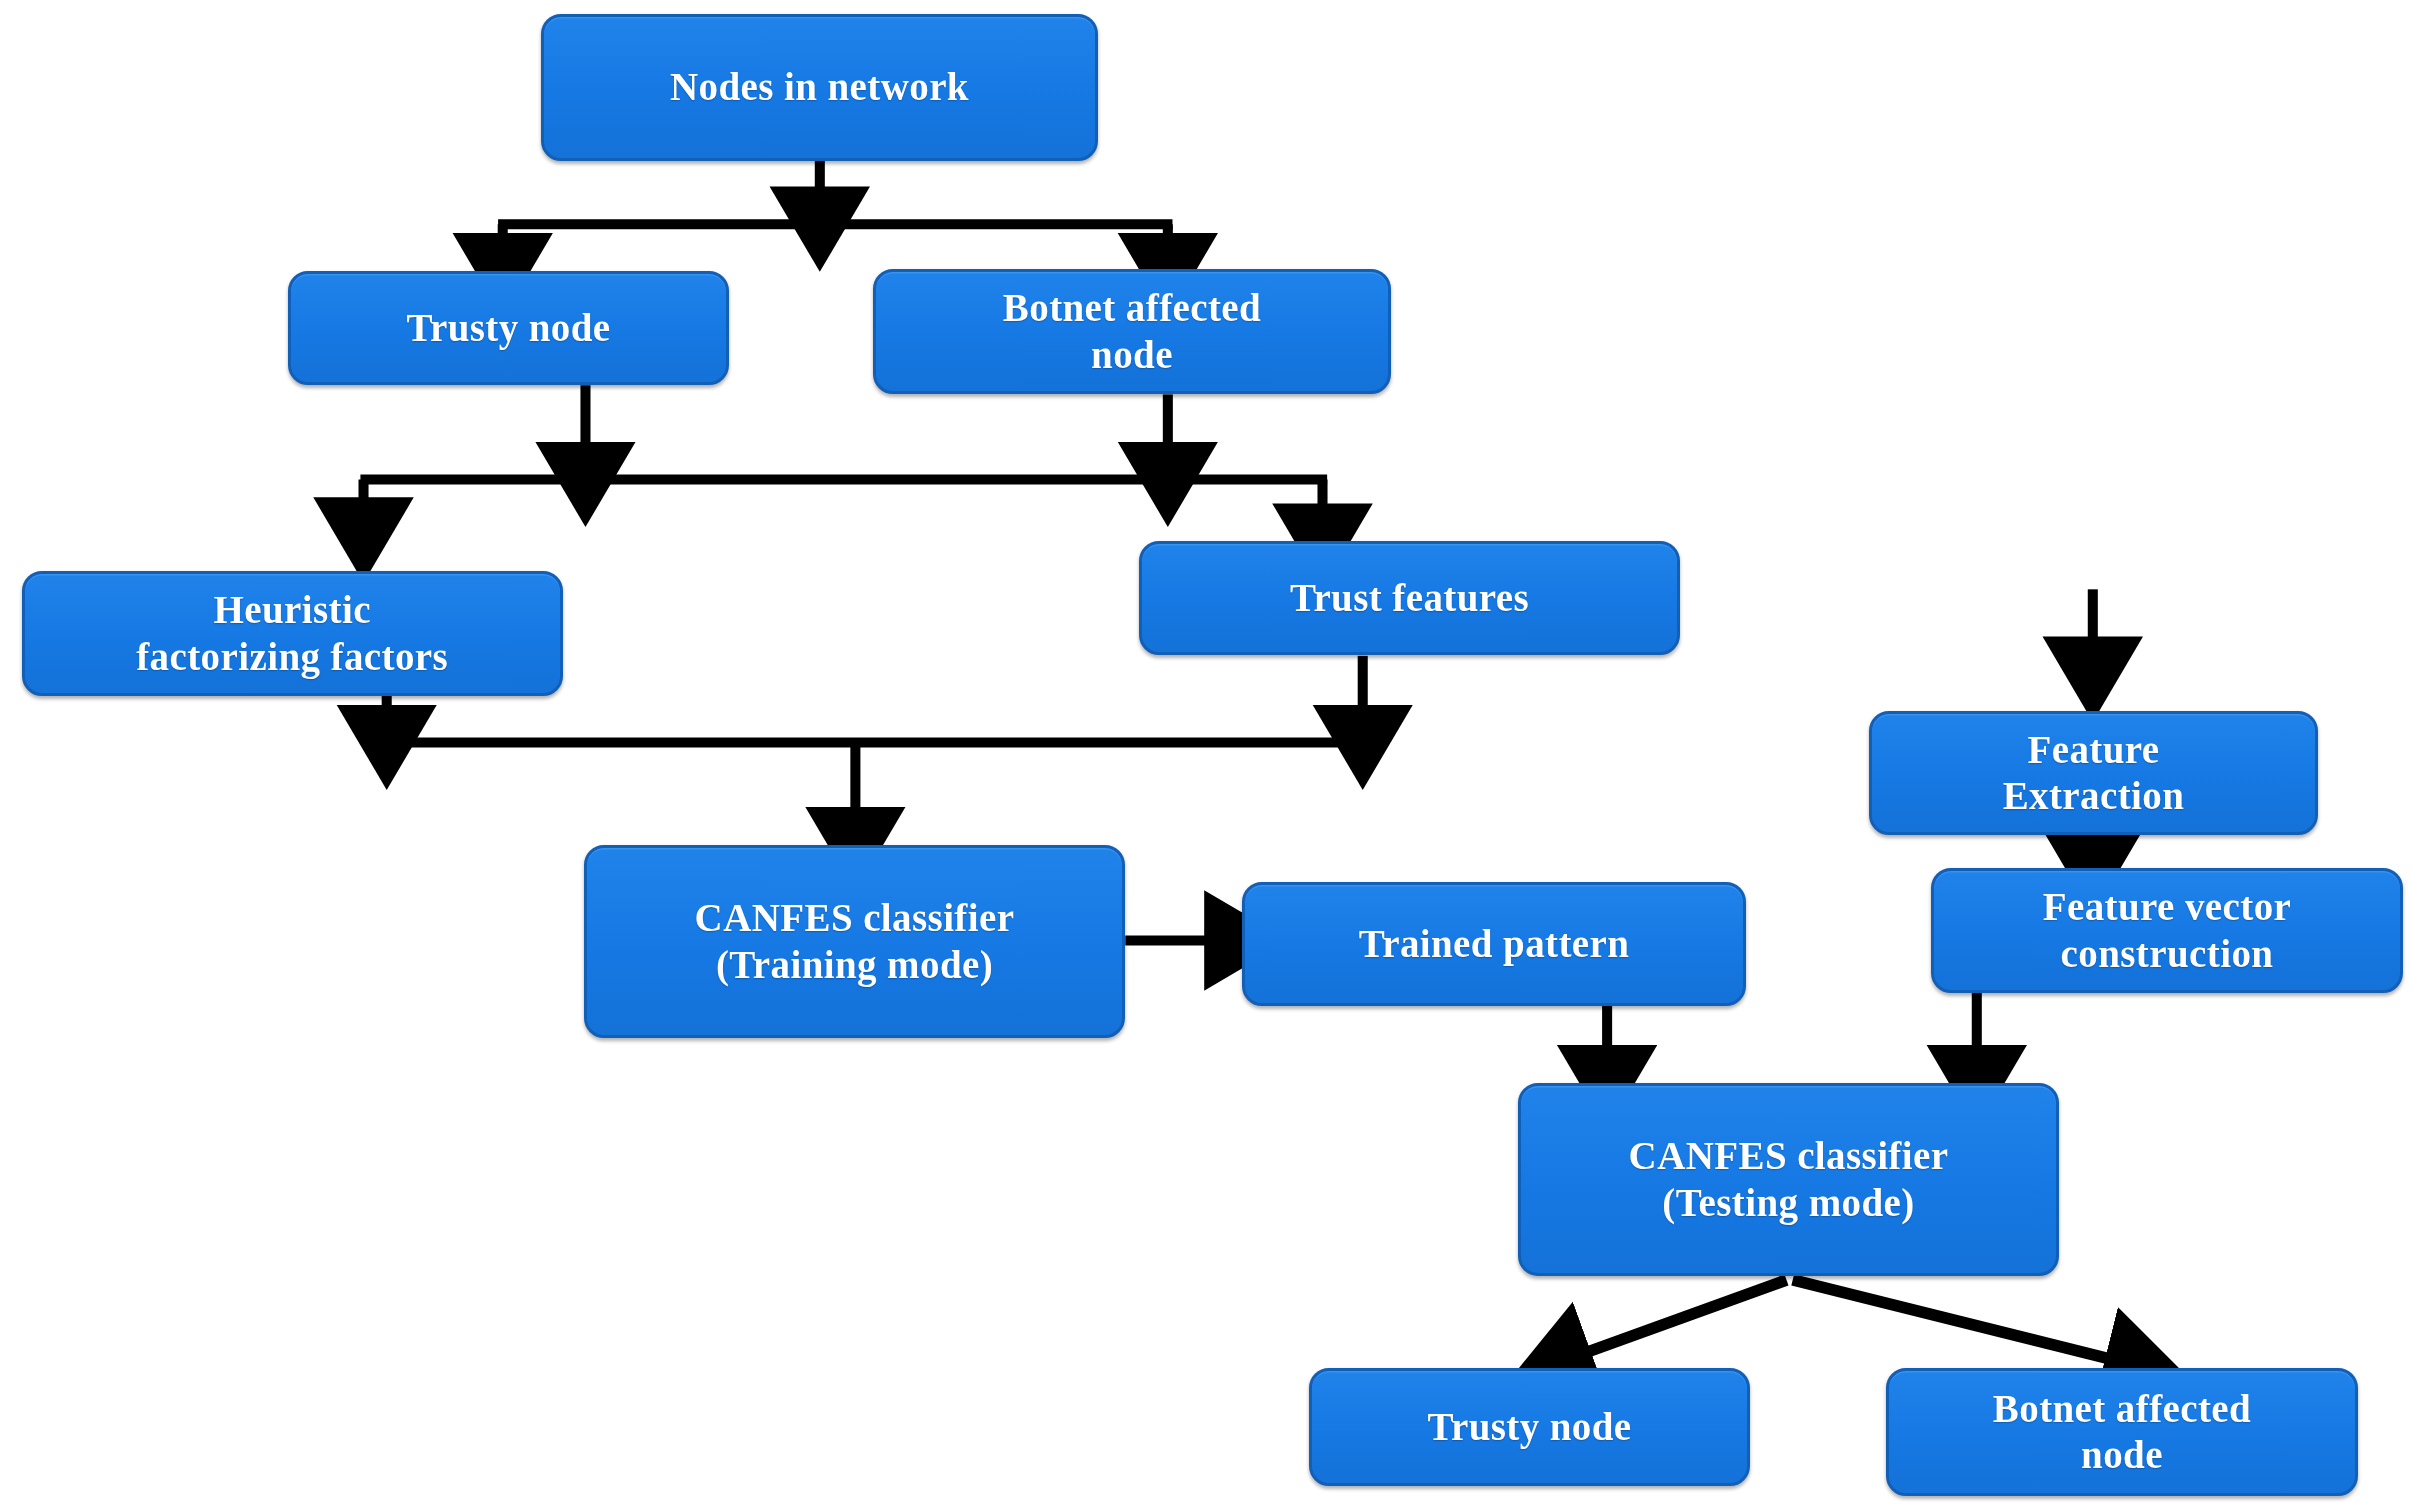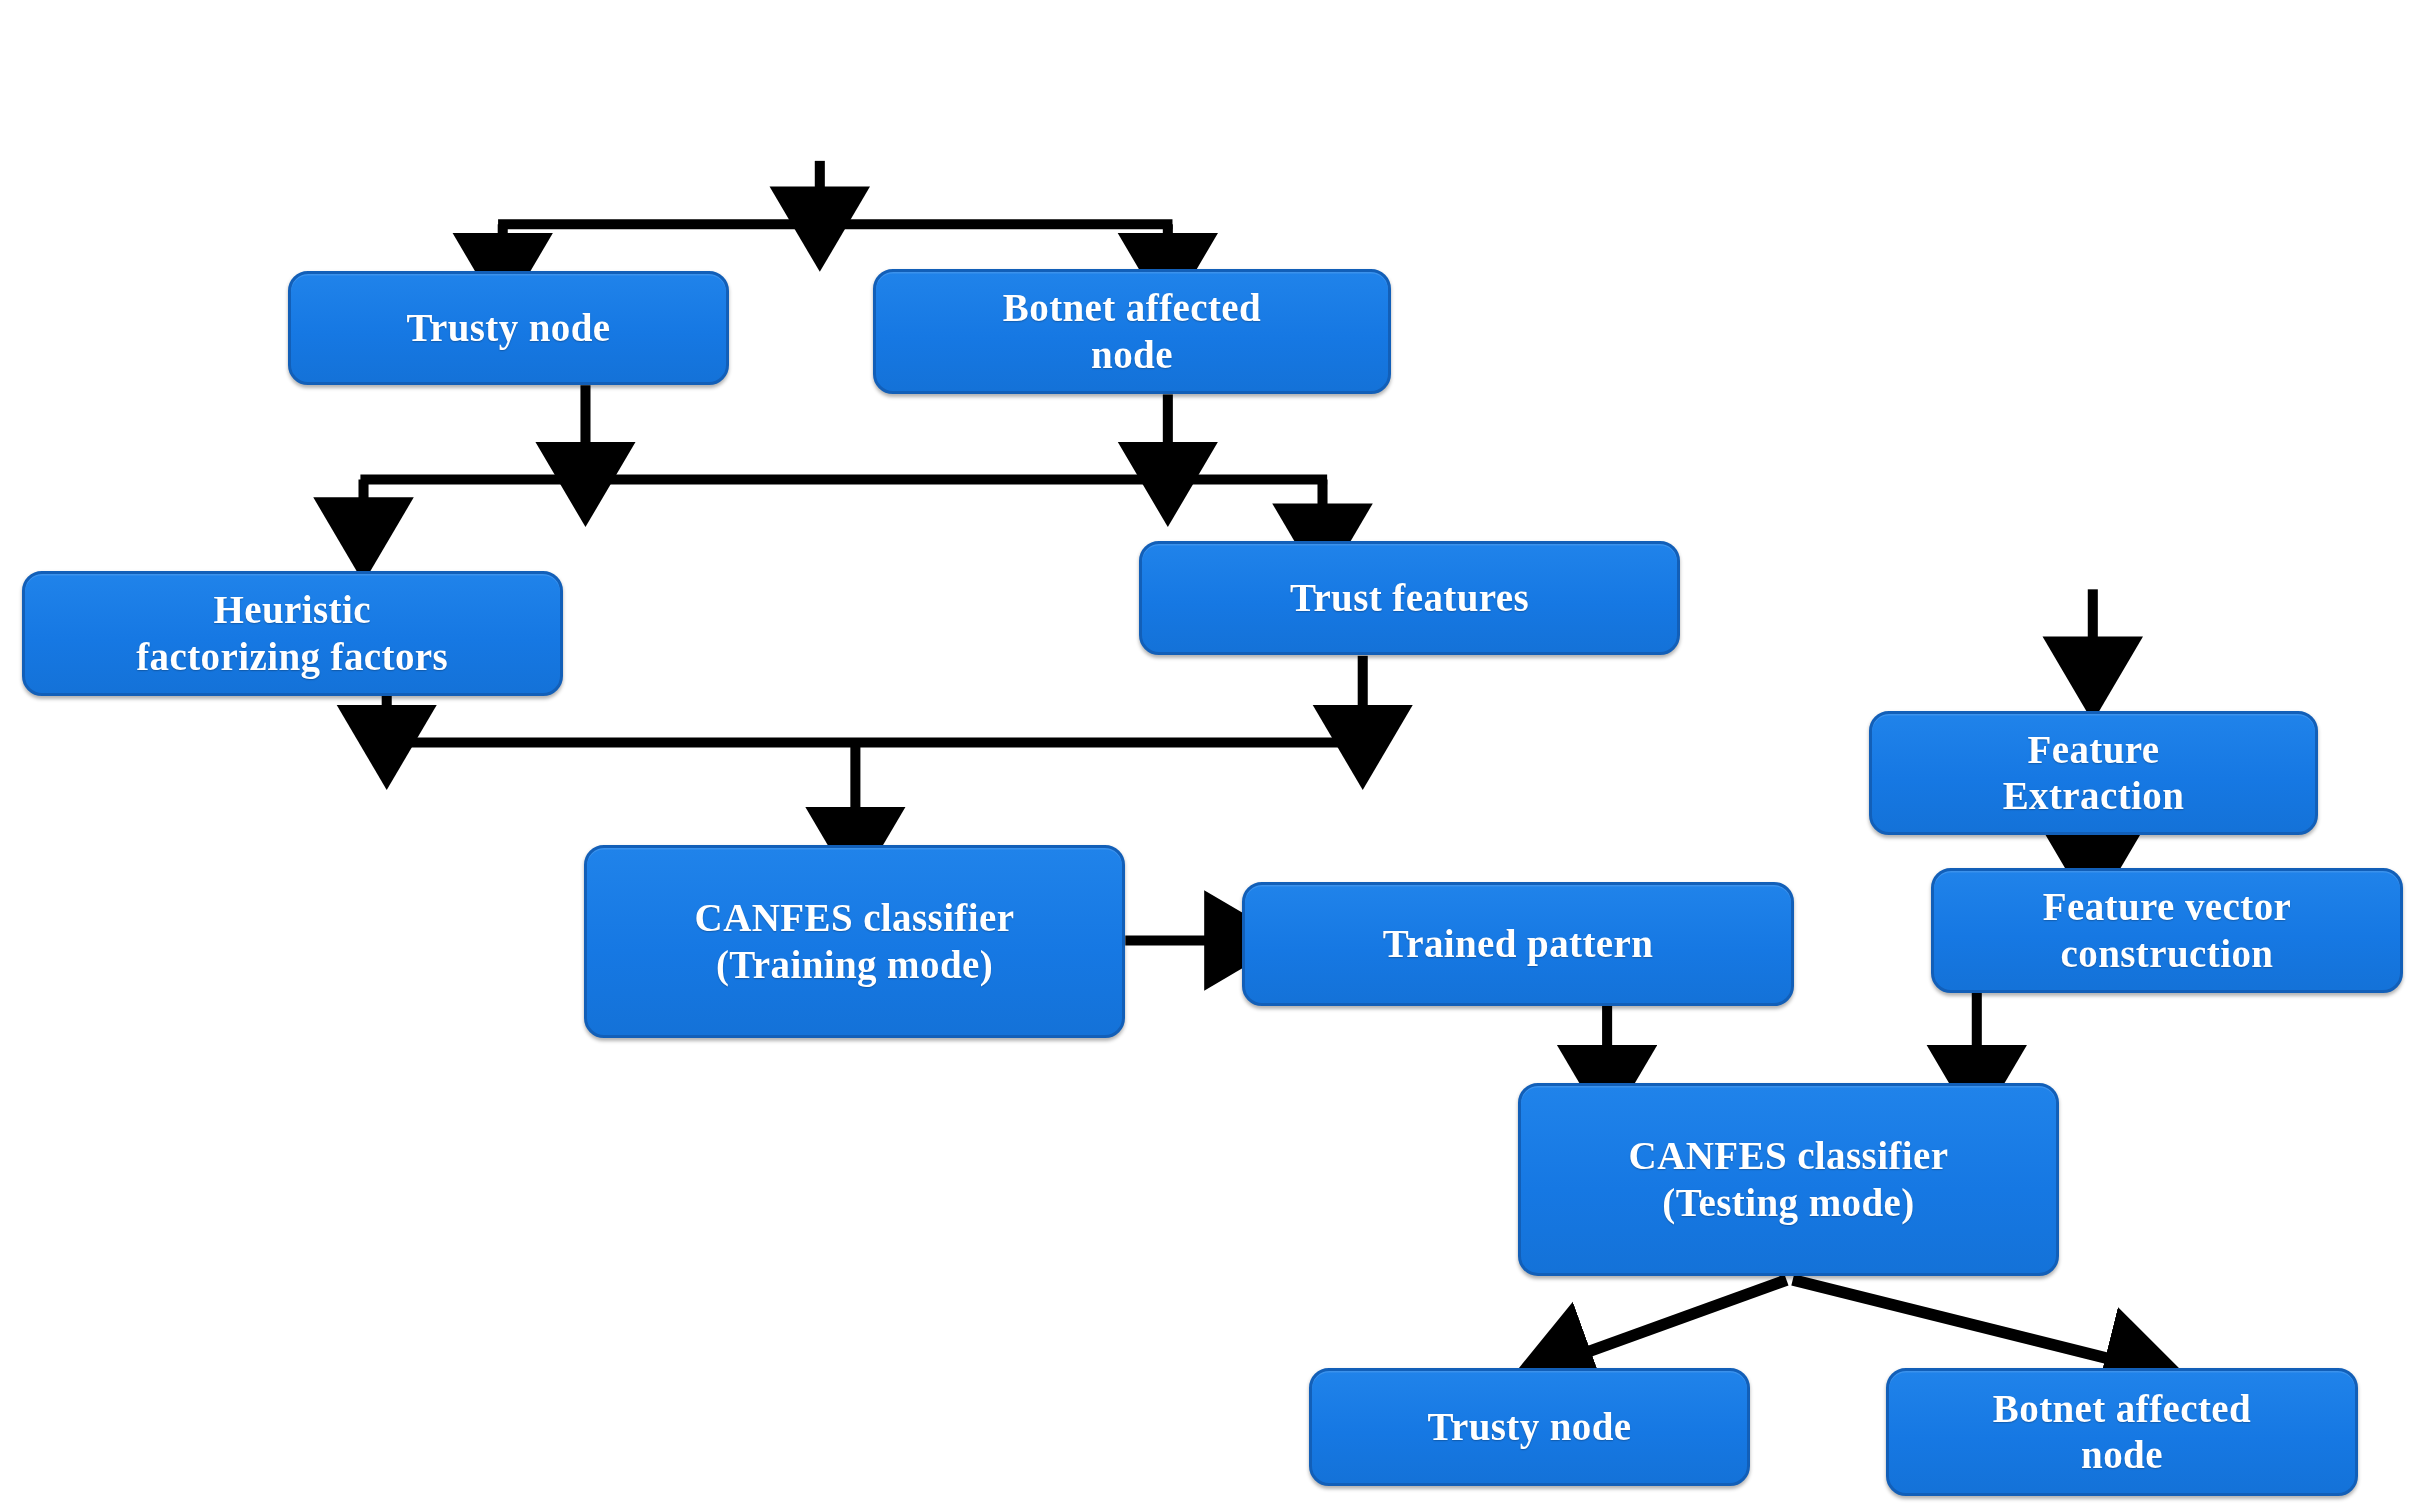--- a/index.html
+++ b/index.html
@@ -87,20 +87,23 @@
 
       <path d="M2706,1032 L2706,1112" stroke-width="13" marker-end="url(#ah)"></path>
 
       <path d="M2556,1284 L2556,1390" stroke-width="13" marker-end="url(#ah)"></path>
 
       <path d="M2310,1655 L2020,1760" stroke-width="15" marker-end="url(#ah2)"></path>
       <path d="M2318,1655 L2760,1765" stroke-width="15" marker-end="url(#ah2)"></path>
     </g>
   </svg>
 
+  <div class="node" style="left:541px; top:14px; width:557px; height:147px;">
+    <span class="lbl">Nodes in network</span>
+  </div>
 
   <div class="node" style="left:288px; top:271px; width:441px; height:114px;">
     <span class="lbl">Trusty node</span>
   </div>
 
   <div class="node" style="left:873px; top:269px; width:518px; height:125px;">
     <span class="lbl">Botnet affected
 node</span>
   </div>
 
@@ -111,21 +114,21 @@
 
   <div class="node" style="left:1139px; top:541px; width:541px; height:114px;">
     <span class="lbl">Trust features</span>
   </div>
 
   <div class="node" style="left:584px; top:845px; width:541px; height:193px;">
     <span class="lbl">CANFES classifier
 (Training mode)</span>
   </div>
 
-  <div class="node" style="left:1242px; top:882px; width:552px; height:124px;">
+  <div class="node" style="left:1242px; top:882px; width:504px; height:124px;">
     <span class="lbl">Trained pattern</span>
   </div>
 
 
   <div class="node" style="left:1869px; top:711px; width:449px; height:124px;">
     <span class="lbl">Feature
 Extraction</span>
   </div>
 
   <div class="node" style="left:1894px; top:868px; width:472px; height:125px;margin-left:37px;">

